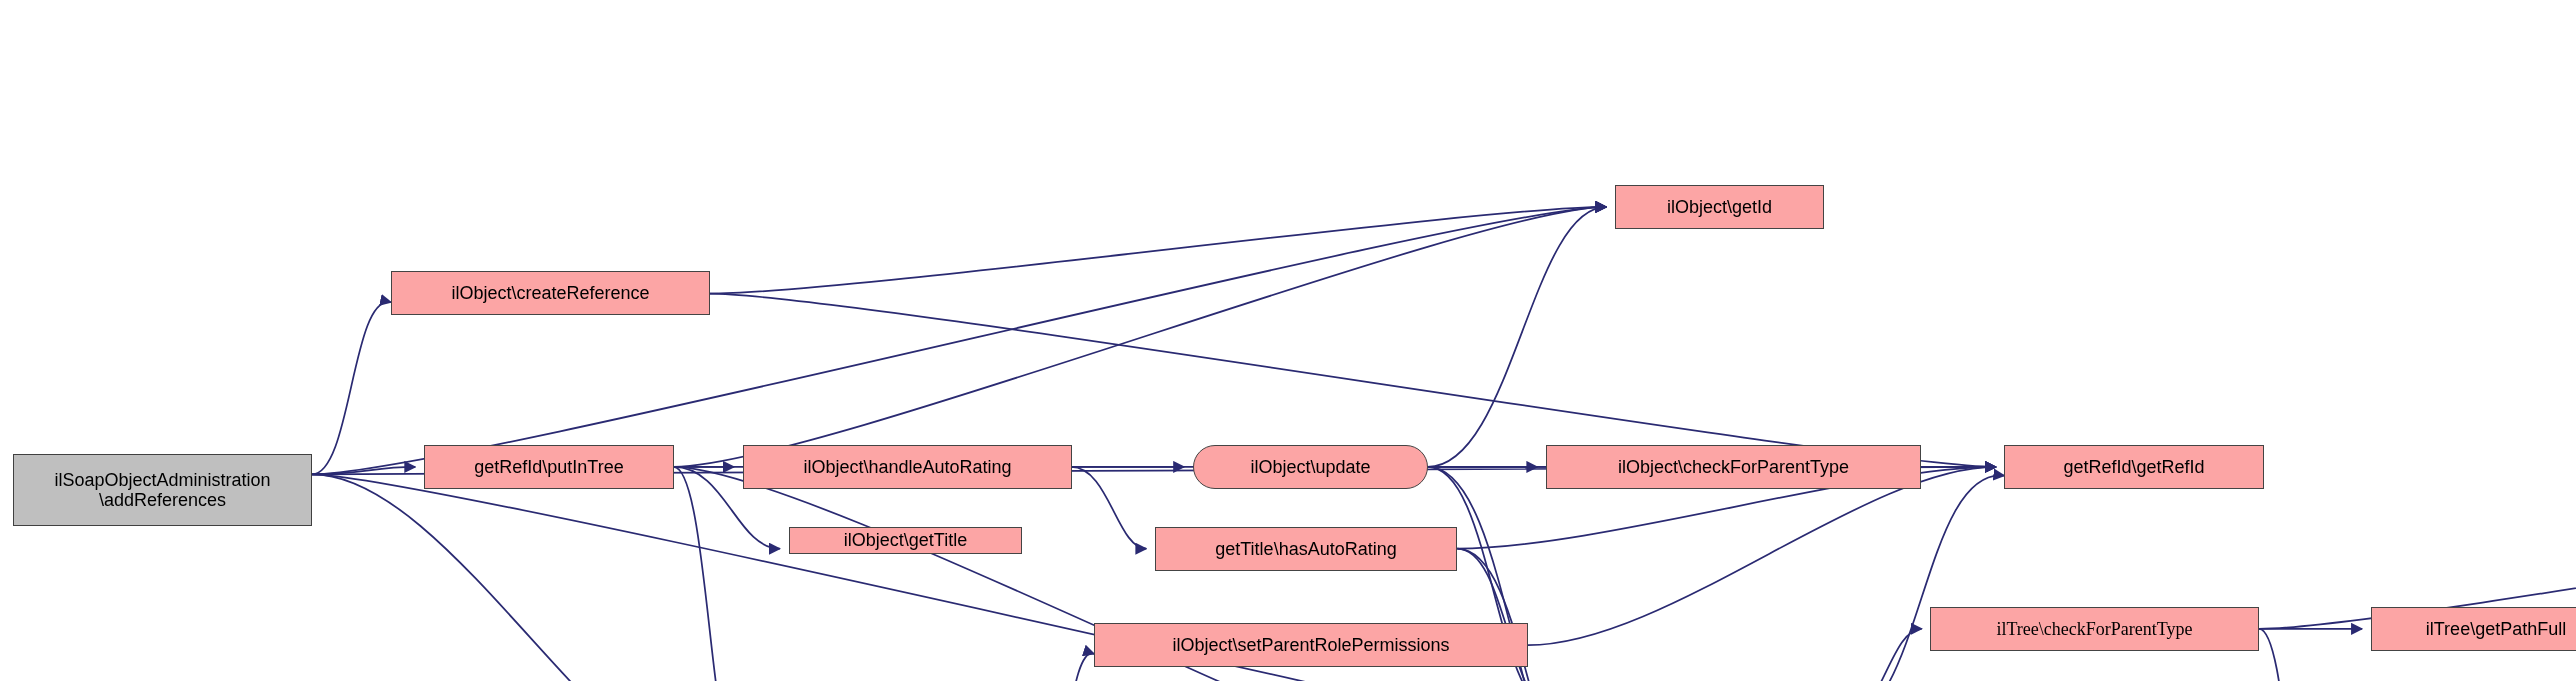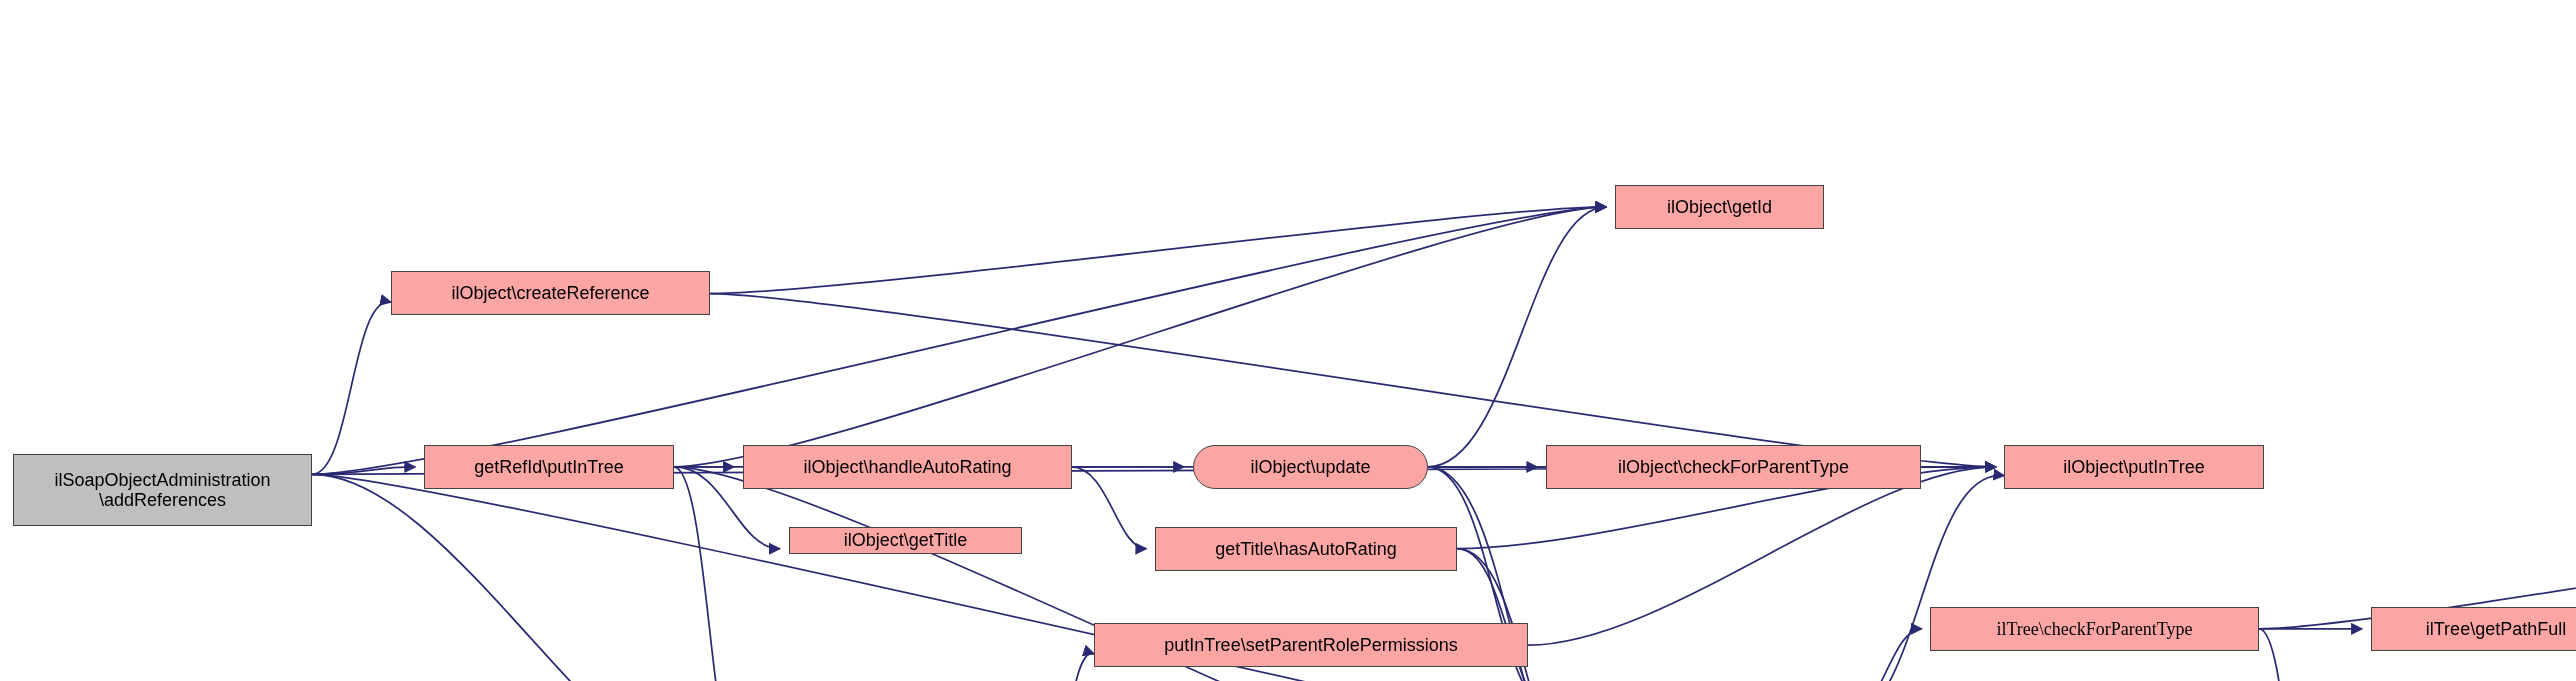--- a/index.html
+++ b/index.html
@@ -97,21 +97,21 @@
   </svg>
   <div id="nodes">
       <div class="node root" style="left: 13px; top: 438px; width: 299px; height: 72px; margin-top: 16px;">ilSoapObjectAdministration
 \addReferences</div>
       <div class="node" style="left: 391px; top: 271px; width: 319px; height: 44px;">ilObject\createReference</div>
       <div class="node" style="left: 424px; top: 445px; width: 250px; height: 44px;">getRefId\putInTree</div>
       <div class="node" style="left: 789px; top: 527px; width: 233px; height: 27px;">ilObject\getTitle</div>
       <div class="node" style="left: 743px; top: 445px; width: 329px; height: 44px;">ilObject\handleAutoRating</div>
       <div class="node" style="left: 1155px; top: 527px; width: 302px; height: 44px;">getTitle\hasAutoRating</div>
       <div class="node" style="left: 1193px; top: 445px; width: 235px; height: 44px; border-radius: 22px;">ilObject\update</div>
-      <div class="node" style="left: 1094px; top: 623px; width: 434px; height: 44px;">putInTree\setParentRolePermissions</div>
+      <div class="node" style="left: 1094px; top: 623px; width: 434px; height: 44px;">ilObject\setParentRolePermissions</div>
       <div class="node" style="left: 1615px; top: 185px; width: 209px; height: 44px;">ilObject\getId</div>
       <div class="node" style="left: 1546px; top: 445px; width: 375px; height: 44px;">ilObject\checkForParentType</div>
-      <div class="node" style="left: 2004px; top: 445px; width: 260px; height: 44px;">ilObject\putInTree</div>
+      <div class="node" style="left: 2004px; top: 445px; width: 260px; height: 44px;">getRefId\getRefId</div>
       <div class="node" style="left: 1930px; top: 607px; width: 329px; height: 44px; font-family: Liberation Serif, serif;">ilTree\checkForParentType</div>
       <div class="node" style="left: 2371px; top: 607px; width: 250px; height: 44px;">ilTree\getPathFull</div>
     </div>
 </div>
 
 
 </body></html>

